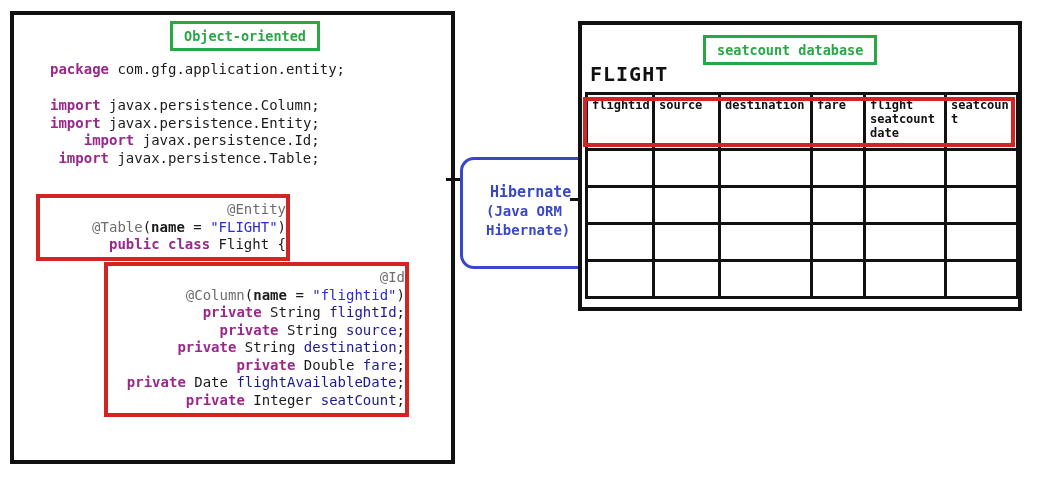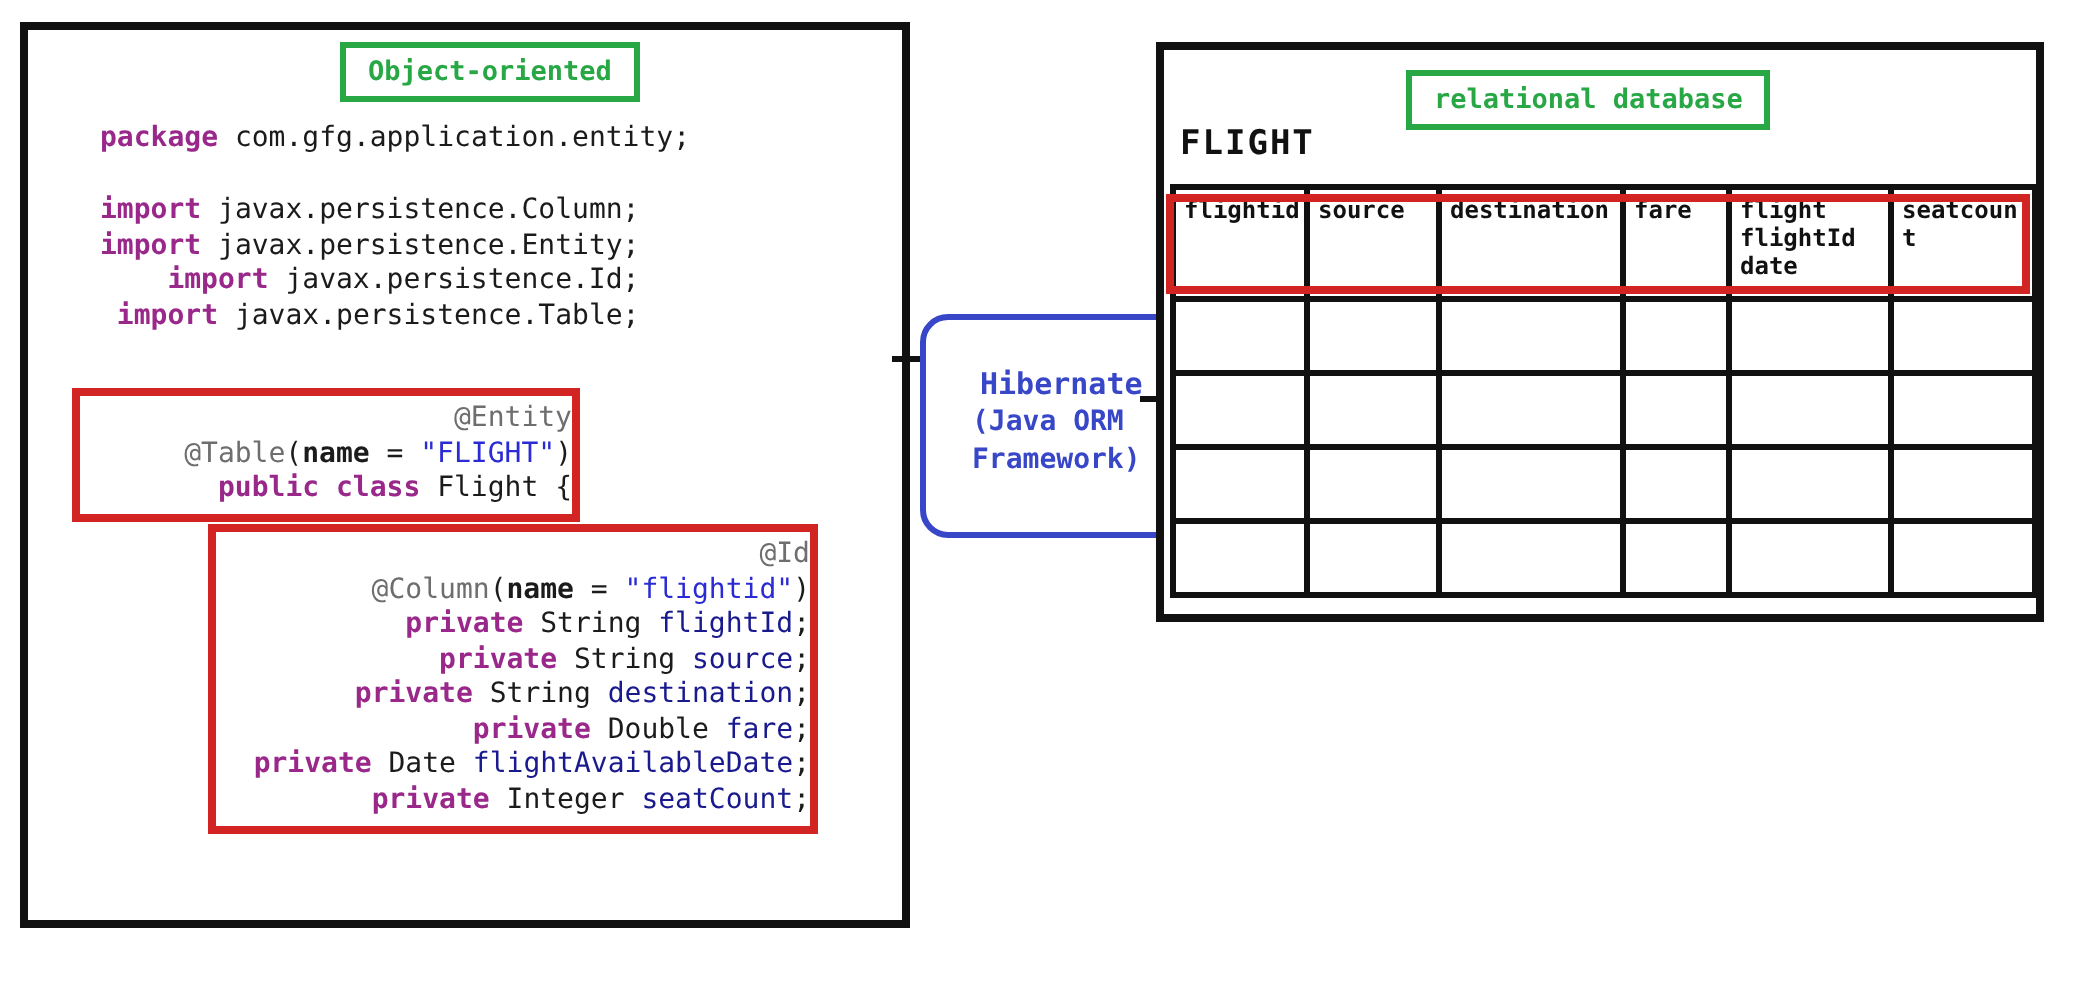--- a/index.html
+++ b/index.html
@@ -43,21 +43,21 @@
     left:460px; top:157px; width:107px; height:74px;
     border:3px solid var(--blue); border-radius:14px; background:#fff;
     color:var(--blue); padding:16px;
   }
   #hib-box .hib-line1{margin:7px 0 0 11px; font-size:15px; font-weight:bold; line-height:19px; white-space:nowrap;}
   #hib-box .hib-line{margin:0 4px 0 7px; font-size:14px; font-weight:bold; line-height:19px; white-space:nowrap;}
 
   
   #right-box{left:578px; top:21px; width:436px; height:282px;}
   #rel-label{left:703px; top:35px;}
-  #flight-title{left:590px; top:62px; font-size:17px; font-weight:bold; color:var(--black); letter-spacing:1px;}
+  #flight-title{left:590px; top:62px; font-size:20px; font-weight:bold; color:var(--black); letter-spacing:1px;}
   #db-table{
     left:585px; top:92px; border-collapse:collapse; table-layout:fixed; width:431px;
     background:#fff;
   }
   #db-table th, #db-table td{border:3px solid var(--black);}
   #db-table th{
     font-size:12px; font-weight:bold; color:#111; text-align:left; vertical-align:top;
     padding:3px 2px 0 4px; line-height:14px; height:50px; overflow:hidden;
     font-family:"DejaVu Sans Mono", monospace; word-break:break-word;
   }
@@ -80,44 +80,44 @@
   <div class="abs code" id="imports-block"><div class="code-line"><span class="tok-kw">import </span><span class="tok-plain">javax.persistence.Column;</span></div><div class="code-line"><span class="tok-kw">import </span><span class="tok-plain">javax.persistence.Entity;</span></div><div class="code-line"><span class="tok-kw">import </span><span class="tok-plain">javax.persistence.Id;</span></div><div class="code-line"><span class="tok-kw">import </span><span class="tok-plain">javax.persistence.Table;</span></div></div>
 
   <div class="abs code red-box" id="entity-box"><div class="code-line"><span class="tok-ann">@Entity</span></div><div class="code-line"><span class="tok-ann">@Table</span><span class="tok-plain">(</span><span class="tok-name">name</span><span class="tok-plain"> = </span><span class="tok-str">"FLIGHT"</span><span class="tok-plain">)</span></div><div class="code-line"><span class="tok-kw">public class</span><span class="tok-plain"> Flight {</span></div></div>
 
   <div class="abs code red-box" id="fields-box"><div class="code-line"><span class="tok-ann">@Id</span></div><div class="code-line"><span class="tok-ann">@Column</span><span class="tok-plain">(</span><span class="tok-name">name</span><span class="tok-plain"> = </span><span class="tok-str">"flightid"</span><span class="tok-plain">)</span></div><div class="code-line"><span class="tok-kw">private</span><span class="tok-plain"> String </span><span class="tok-field">flightId</span><span class="tok-plain">;</span></div><div class="code-line"><span class="tok-kw">private</span><span class="tok-plain"> String </span><span class="tok-field">source</span><span class="tok-plain">;</span></div><div class="code-line"><span class="tok-kw">private</span><span class="tok-plain"> String </span><span class="tok-field">destination</span><span class="tok-plain">;</span></div><div class="code-line"><span class="tok-kw">private</span><span class="tok-plain"> Double </span><span class="tok-field">fare</span><span class="tok-plain">;</span></div><div class="code-line"><span class="tok-kw">private</span><span class="tok-plain"> Date </span><span class="tok-field">flightAvailableDate</span><span class="tok-plain">;</span></div><div class="code-line"><span class="tok-kw">private</span><span class="tok-plain"> Integer </span><span class="tok-field">seatCount</span><span class="tok-plain">;</span></div></div>
 
   <div class="abs tick" id="tick-left"></div>
   <div class="abs" id="hib-box">
     <div class="hib-line1">Hibernate</div>
     <div class="hib-line">(Java ORM</div>
-    <div class="hib-line">Framework)</div>
+    <div class="hib-line">Hibernate)</div>
   </div>
   <div class="abs tick" id="tick-right"></div>
 
   <div class="abs panel-box" id="right-box"></div>
-  <div class="abs green-label" id="rel-label">relational database</div>
+  <div class="abs green-label" id="rel-label">seatcount database</div>
   <div class="abs" id="flight-title">FLIGHT</div>
 
   <table class="abs" id="db-table">
     <colgroup id="dbt-colgroup">
         <col style="width: 67px;">
         <col style="width: 66px;">
         <col style="width: 92px;">
         <col style="width: 53px;">
         <col style="width: 81px;">
         <col style="width: 72px;">
       </colgroup>
     <thead>
       <tr id="dbt-header-row">
           <th>flightid</th>
           <th>source</th>
           <th>destination</th>
           <th>fare</th>
-          <th>flight flightId date</th>
+          <th>flight seatcount date</th>
           <th>seatcount</th>
         </tr>
     </thead>
     <tbody id="dbt-body">
         <tr>
           <td></td>
           <td></td>
           <td></td>
           <td></td>
           <td></td>

